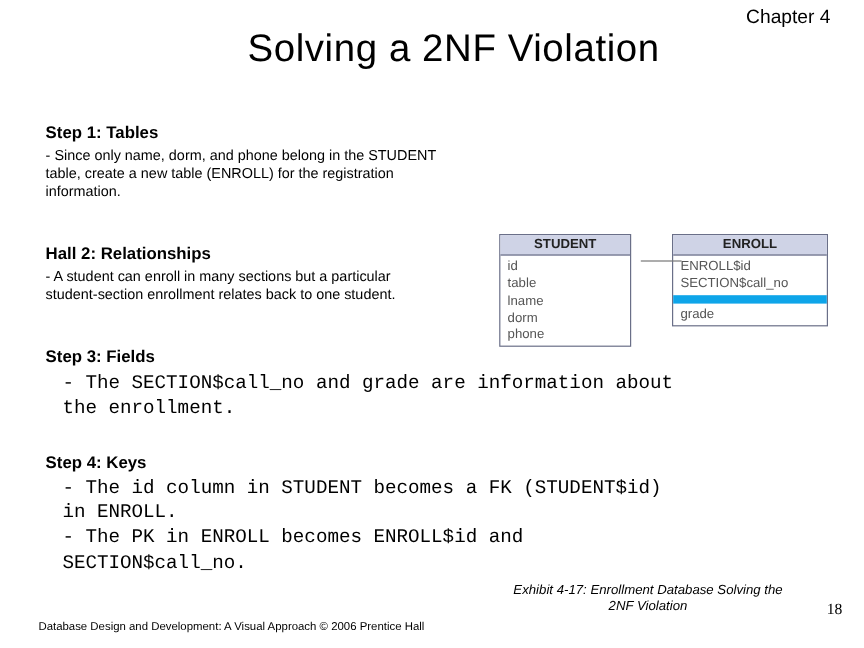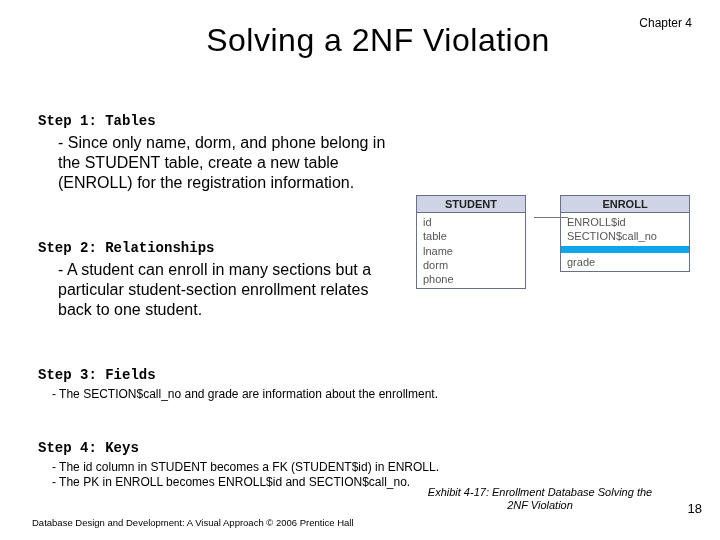--- a/index.html
+++ b/index.html
@@ -7,56 +7,55 @@
     width: 720px;
     height: 540px;
     background: #fff;
     font-family: Arial, Helvetica, sans-serif;
     color: #000;
     position: relative;
     overflow: hidden;
   }
   .chapter {
     position: absolute;
-    top: 16px;
+    top: 6px;
     right: 28px;
-    font-size: 12px;
+    font-size: 16px;
   }
   .title {
     text-align: center;
     font-size: 32px;
     font-weight: 400;
     margin-top: 22px;
     letter-spacing: 0.5px;
     padding-left: 36px;
   }
   .content {
     position: absolute;
     top: 92px;
     left: 38px;
     right: 30px;
   }
   .step-label {
     font-size: 14px;
     font-weight: bold;
-    margin-top: 21px;
+    margin-top: 10px;
     margin-bottom: 4px;
-    font-family: Liberation Mono, monospace;
   }
   .step-body {
-    font-size: 16px;
-    margin-left: 20px;
+    font-size: 12px;
     line-height: 1.25;
     max-width: 330px;
   }
   .step-body-wide {
-    font-size: 12px;
+    font-size: 16px;
     margin-left: 14px;
     line-height: 1.3;
     max-width: 520px;
+    font-family: Liberation Mono, monospace;
   }
   .diagram {
     position: absolute;
     top: 195px;
     right: 30px;
     display: flex;
     gap: 34px;
     align-items: flex-start;
   }
   .entity {
@@ -100,41 +99,42 @@
     font-style: italic;
     text-align: center;
     width: 240px;
     line-height: 1.2;
   }
   .page-num {
     position: absolute;
     bottom: 24px;
     right: 18px;
     font-size: 13px;
+    font-family: Liberation Serif, serif;
   }
   .footer {
     position: absolute;
     bottom: 12px;
     left: 32px;
     font-size: 9.5px;
   }
   .gap { height: 26px; }
 </style>
 </head>
 <body>
 
 <div class="chapter">Chapter 4</div>
 <h1 class="title">Solving a 2NF Violation</h1>
 
 <div class="content">
   <div class="step-label">Step 1: Tables</div>
   <div class="step-body">- Since only name, dorm, and phone belong in the STUDENT table, create a new table (ENROLL) for the registration information.</div>
 
   <div class="gap"></div>
-  <div class="step-label">Step 2: Relationships</div>
+  <div class="step-label">Hall 2: Relationships</div>
   <div class="step-body">- A student can enroll in many sections but a particular student-section enrollment relates back to one student.</div>
 
   <div class="gap"></div>
   <div class="step-label">Step 3: Fields</div>
   <div class="step-body-wide">- The SECTION$call_no and grade are information about the enrollment.</div>
 
   <div style="height:16px"></div>
   <div class="step-label">Step 4: Keys</div>
   <div class="step-body-wide">- The id column in STUDENT becomes a FK (STUDENT$id) in ENROLL.</div>
   <div class="step-body-wide">- The PK in ENROLL becomes ENROLL$id and SECTION$call_no.</div>

